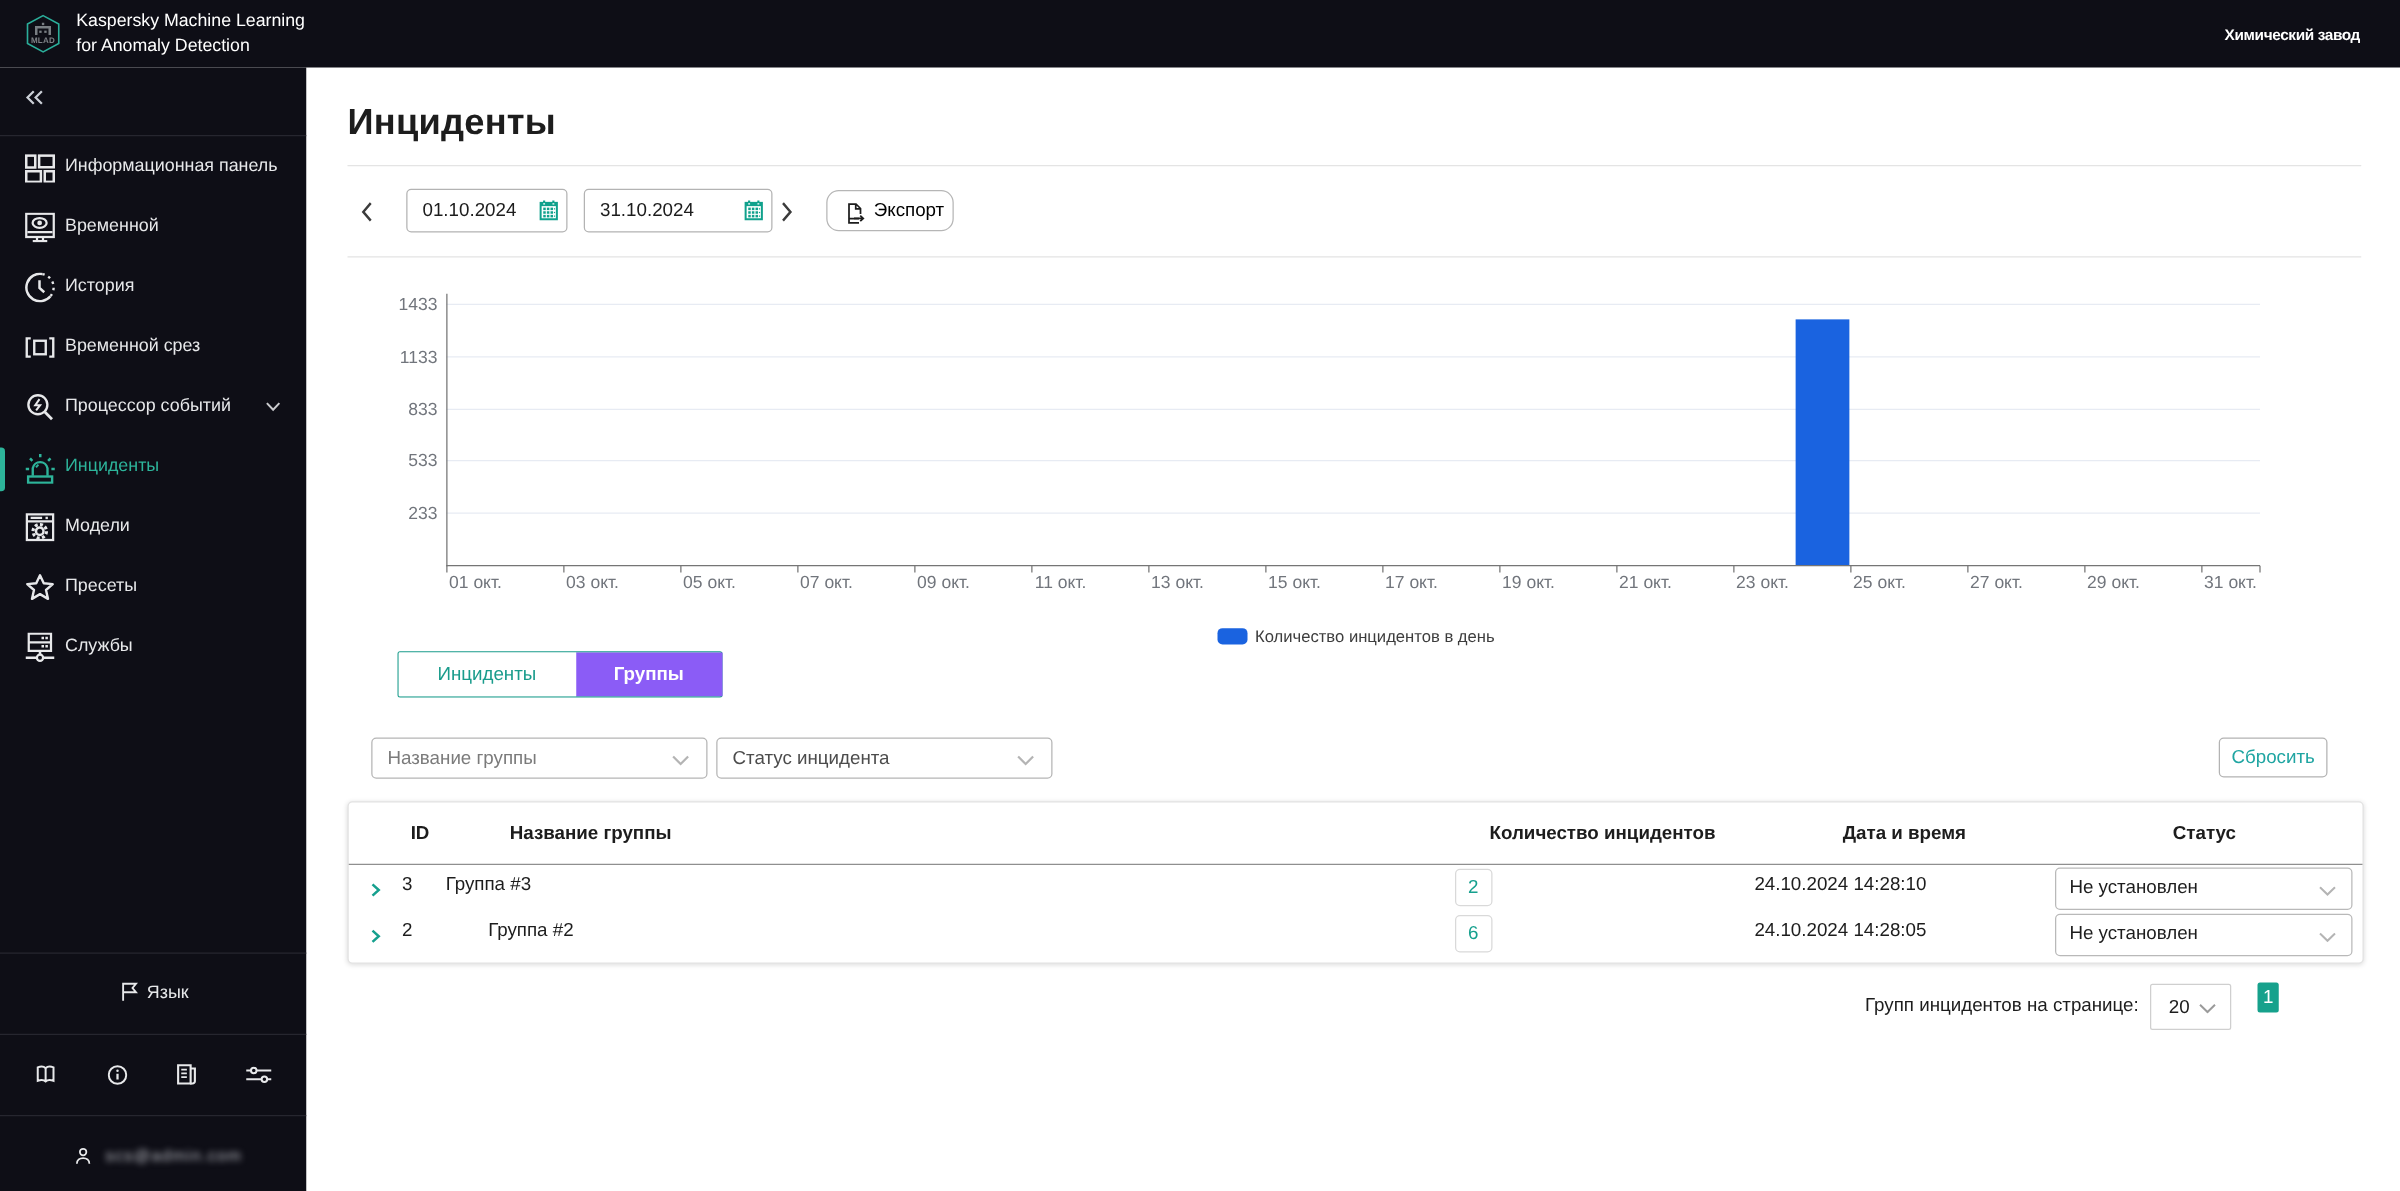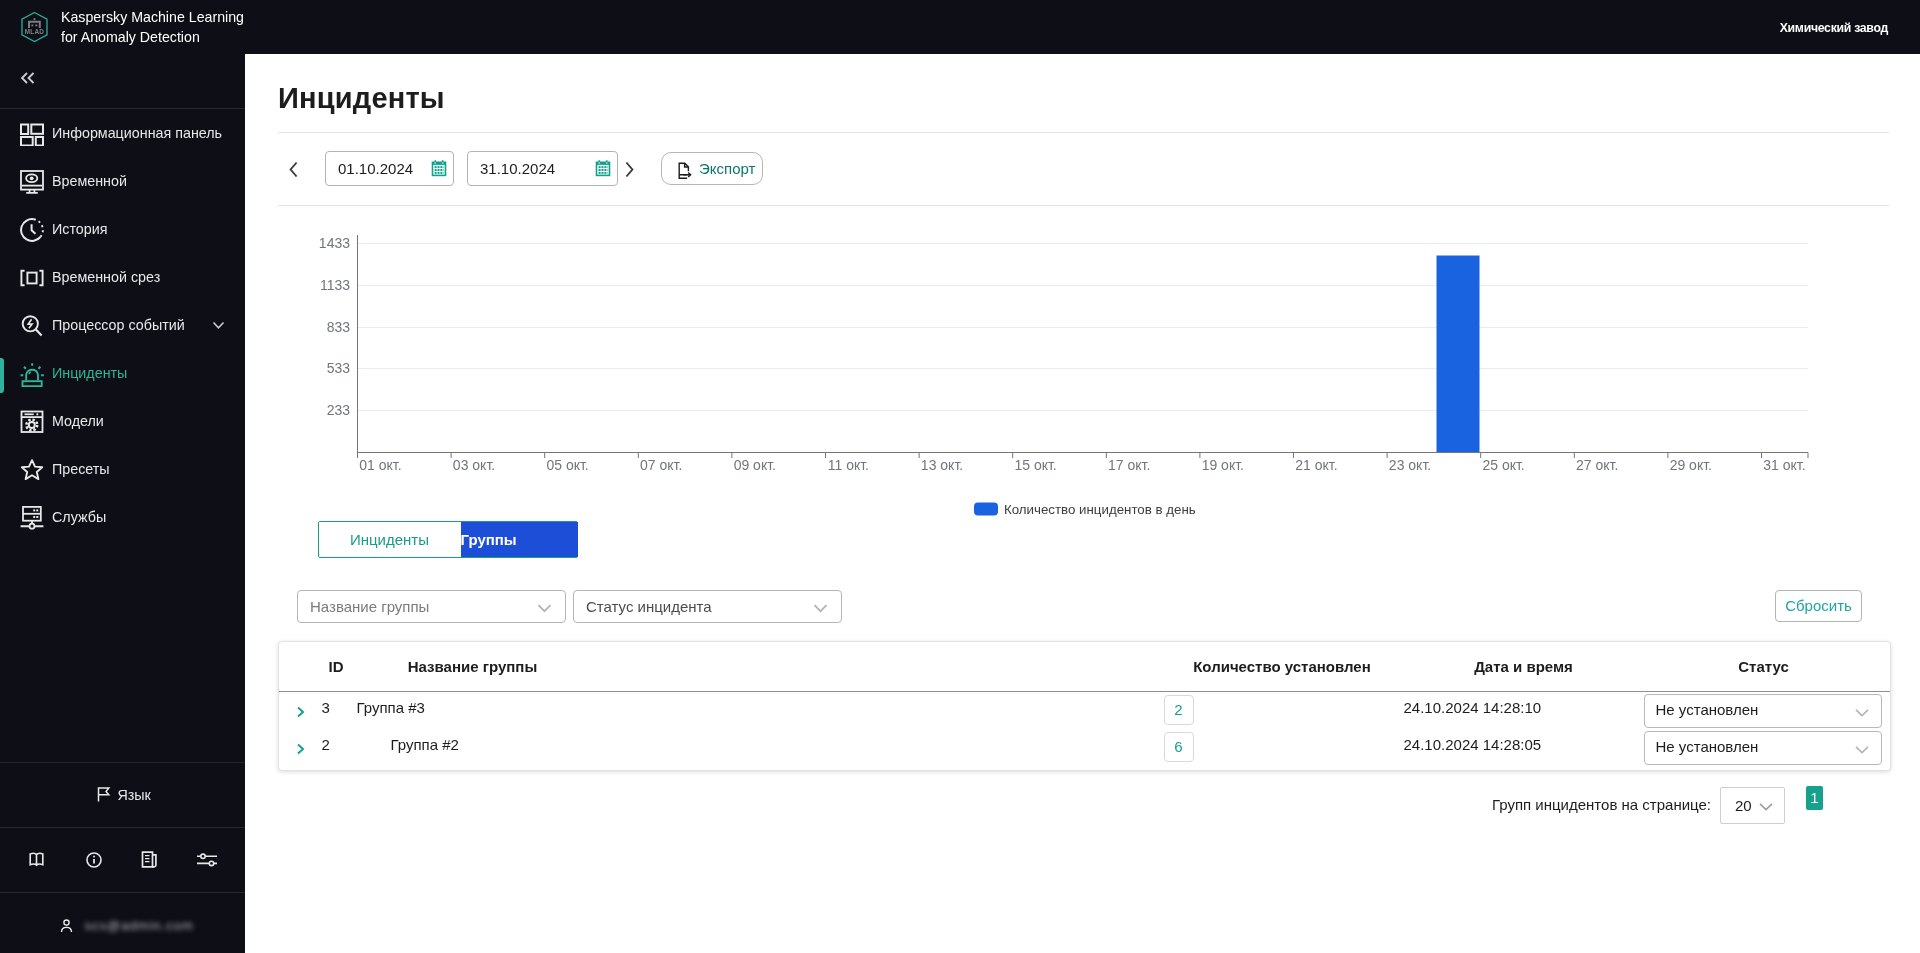--- a/index.html
+++ b/index.html
@@ -18,21 +18,21 @@
   .activebar { position:absolute; left:0; width:4px; border-radius:0 3px 3px 0; background:#2db49a; }
   
   #main { left:245px; top:54px; width:1675px; height:899px; background:#fff; }
   .hr { position:absolute; height:1px; background:#e4e4e4; }
   h1.title { position:absolute; left:33px; top:28px; font-size:29px; font-weight:bold; color:#1d1d1d; letter-spacing:0.2px;}
   .input { position:absolute; border:1px solid #b3b3b3; border-radius:4px; background:#fff; }
   .input .txt { position:absolute; left:12px; top:8px; font-size:15px; color:#1d1d1d; }
   .btn-export { position:absolute; left:416px; top:98px; width:102px; height:33px; border:1px solid #b6b6b6; border-radius:10px; }
   .tabwrap { position:absolute; left:72.5px; top:467px; width:260px; height:37px; border:1px solid #1a9c8c; border-radius:2px; }
   .tab1 { position:absolute; left:0; top:0; width:142px; height:35px; background:#fff; color:#1a9c8c; font-size:15px; text-align:center; line-height:35px; }
-  .tab2 { position:absolute; left:142px; top:0; width:117px; height:35px; background:#1d4ed8; color:#fff; font-weight:bold; font-size:15px; text-align:left; line-height:35px; }
+  .tab2 { position:absolute; left:142px; top:0; width:117px; height:35px; background:#8b5cf6; color:#fff; font-weight:bold; font-size:15px; text-align:center; line-height:35px; }
   .sel { position:absolute; height:33px; border:1px solid #b5b5b5; border-radius:4px; background:#fff; }
   .sel .ph { position:absolute; left:12px; top:7px; font-size:15px; }
   .btn-reset { position:absolute; left:1530px; top:536px; width:87px; height:32px; border:1px solid #b3b3b3; border-radius:4px; text-align:center; line-height:30px; font-size:15px; color:#1fa5a2; }
   
   #tcard { position:absolute; left:32.5px; top:586.5px; width:1613px; height:130px; background:#fff; border:1px solid #e2e2e2; border-radius:4px; box-shadow:0 1px 4px rgba(0,0,0,0.14); }
   .th { position:absolute; top:0; height:49px; font-size:15px; font-weight:bold; color:#1d1d1d; line-height:49px; text-align:center; white-space:nowrap; }
   .thline { position:absolute; left:0; top:49px; width:100%; height:1px; background:#8f8f8f; }
   .cell { position:absolute; font-size:15px; color:#1d1d1d; white-space:nowrap; }
   .badge { position:absolute; width:30px; height:30px; border:1px solid #d9d9d9; border-radius:4px; text-align:center; line-height:28px; font-size:15px; color:#16a08e; background:#fff; }
   .stsel { position:absolute; left:1365px; width:238px; height:34px; border:1px solid #b9b9b9; border-radius:4px; background:#fff; }
@@ -244,21 +244,21 @@
     </svg>
   </div>
   <svg class="abs" style="left:379px; top:107px;" width="11" height="17" viewBox="0 0 11 17">
     <path d="M2.4 1.5 L8.4 8.5 L2.4 15.5" fill="none" stroke="#3b3b3b" stroke-width="1.9"></path>
   </svg>
   <div class="btn-export">
     <svg class="abs" style="left:16px; top:9px;" width="14" height="18" viewBox="0 0 14 18">
       <path d="M9.2 12.8 H1.2 V1.2 H6.8 L10.4 4.8 V9.2 M9.2 16.2 H1.2 V12 M6.6 1.4 V5 H10.2" fill="none" stroke="#1d1d1d" stroke-width="1.4"></path>
       <path d="M5.2 12.7 H12.2 M10.2 10.5 L12.6 12.7 L10.2 14.9" fill="none" stroke="#1d1d1d" stroke-width="1.4"></path>
     </svg>
-    <div class="abs" style="left:37px; top:7px; font-size:15px; color:#0f766e;">Экспорт</div>
+    <div class="abs" style="left:37px; top:7px; font-size:15px; color:#000000;">Экспорт</div>
   </div>
   <div class="hr" style="left:32.5px; top:151px; width:1611px;"></div>
 
   <svg class="abs" style="left:0px; top:170px;" width="1675" height="320" viewBox="0 0 1675 320">
 
     <g stroke="#e7ebf3" stroke-width="1">
       <line x1="112" y1="19.5" x2="1563" y2="19.5"></line>
       <line x1="112" y1="61.5" x2="1563" y2="61.5"></line>
       <line x1="112" y1="103.5" x2="1563" y2="103.5"></line>
       <line x1="112" y1="144.5" x2="1563" y2="144.5"></line>
@@ -336,21 +336,21 @@
     <div class="ph" style="color:#4c4c4c;">Статус инцидента</div>
     <svg class="abs" style="right:13px; top:13px;" width="15" height="9" viewBox="0 0 15 9">
       <path d="M1.5 1.2 L7.5 7.2 L13.5 1.2" fill="none" stroke="#b4b4b4" stroke-width="1.8"></path>
     </svg>
   </div>
   <div class="btn-reset">Сбросить</div>
 
   <div id="tcard">
     <div class="th" style="left:40px; width:35px;">ID</div>
     <div class="th" style="left:114px; width:160px;">Название группы</div>
-    <div class="th" style="left:911px; width:185px;">Количество установлен</div>
+    <div class="th" style="left:911px; width:185px;">Количество инцидентов</div>
     <div class="th" style="left:1185px; width:120px;">Дата и время</div>
     <div class="th" style="left:1435px; width:100px;">Статус</div>
     <div class="thline"></div>
 
     <svg class="rowchev" style="top:64px;" viewBox="0 0 11 12">
       <path d="M3 1.5 L8 6 L3 10.5" fill="none" stroke="#16a08e" stroke-width="2"></path>
     </svg>
     <div class="cell" style="left:43px; top:57px;">3</div>
     <div class="cell" style="left:78px; top:57px;">Группа #3</div>
     <div class="badge" style="left:885px; top:53px;">2</div>

